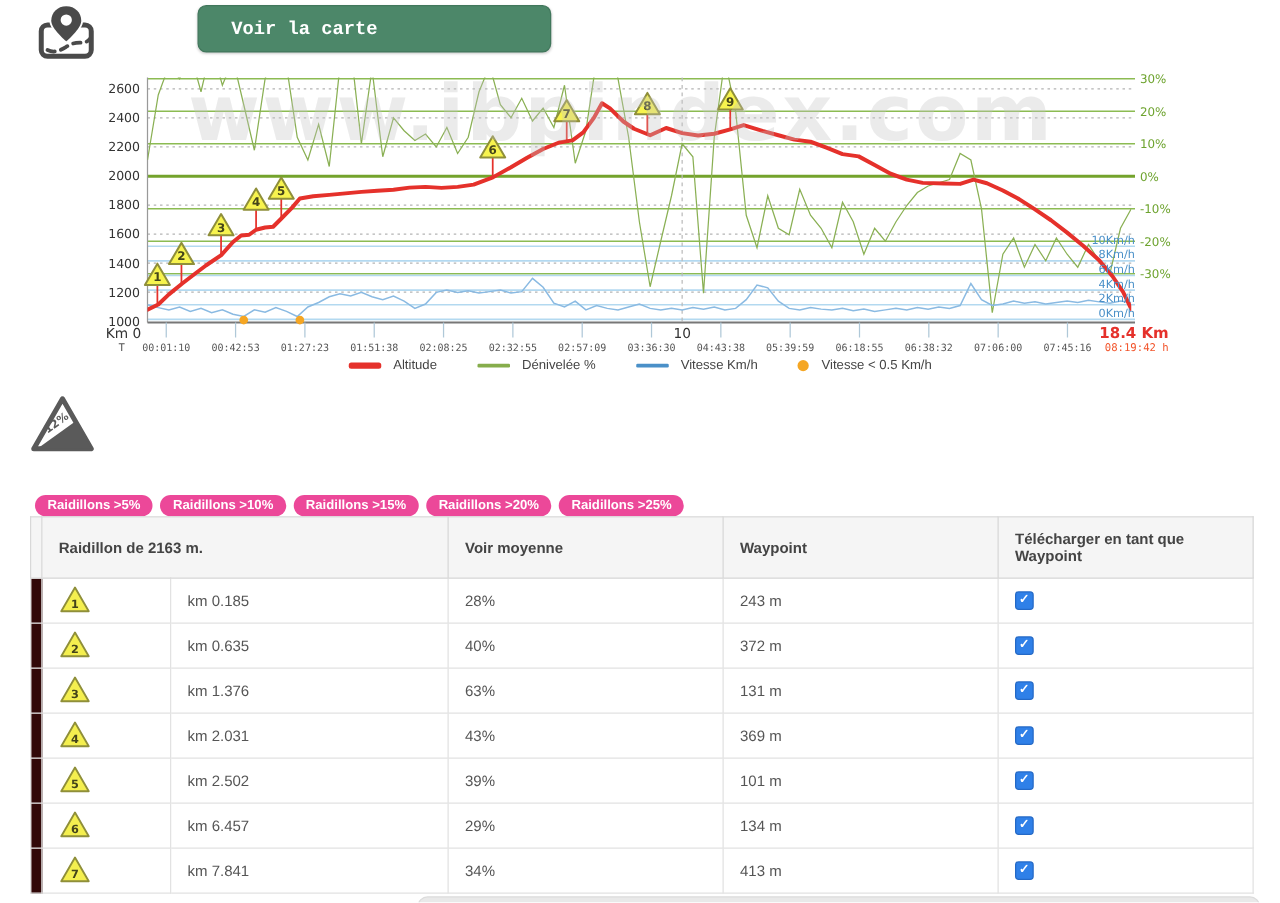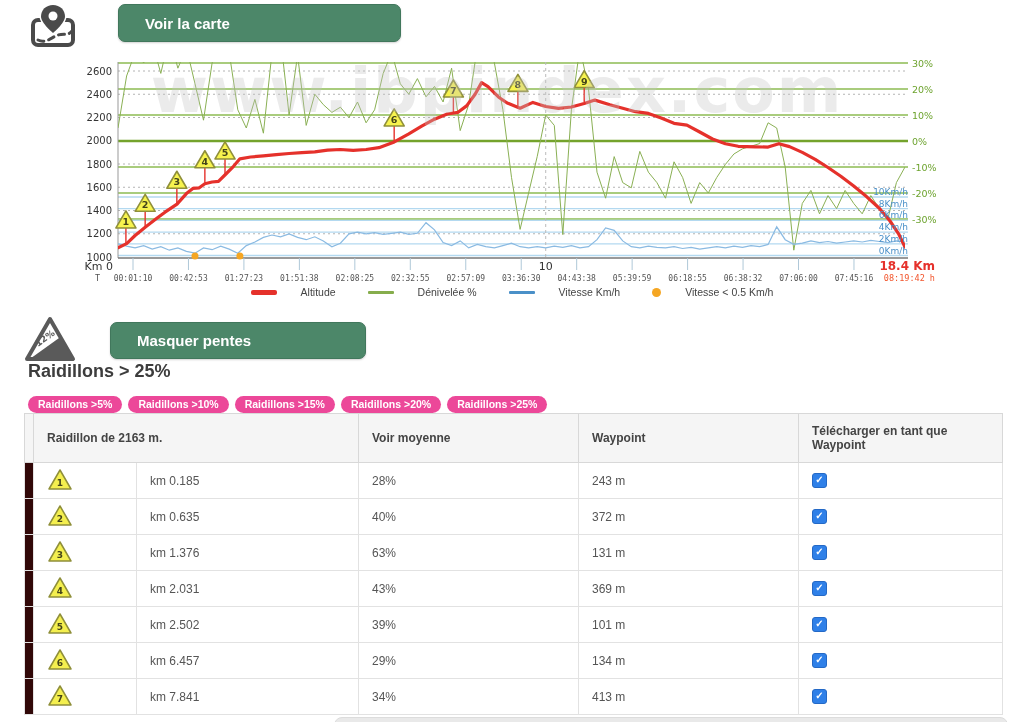--- a/index.html
+++ b/index.html
@@ -1,21 +1,21 @@
 <!DOCTYPE html>
 <html><head>
 <meta charset="utf-8">
 <style>
   html,body{margin:0;padding:0;background:#fff;}
   .page{position:relative;width:1024px;height:722px;background:#fff;overflow:hidden;
         font-family:"Liberation Sans",sans-serif;}
   
   .btn{position:absolute;background:#4c8769;color:#fff;font-weight:bold;font-size:15px;
        border:1px solid #41775c;border-radius:7px;text-align:left;padding:0 0 0 26px;
-       cursor:pointer;box-shadow:0 1px 2px rgba(0,0,0,.18);font-family:Liberation Sans, sans-serif;}
+       cursor:pointer;box-shadow:0 1px 2px rgba(0,0,0,.18);font-family:Liberation Mono, monospace;margin-left:40px;}
   .btn-voir{left:118px;top:4px;width:283px;height:38px;}
   .btn-masquer{left:110px;top:322px;width:256px;height:37px;}
   .icon-box{position:absolute;}
   .map-icon{left:28px;top:3px;}
   .slope-icon{left:23px;top:314px;}
   
   #chart-svg{position:absolute;left:0;top:0;}
   svg text{font-family:"DejaVu Sans",sans-serif;}
   .axlab{font-size:10px;fill:#333;}
   .pctlab{font-size:9.5px;fill:#6da32e;}
@@ -23,21 +23,21 @@
   .timelab{font-size:8px;font-family:"DejaVu Sans Mono",monospace;fill:#555;}
   .tlab{font-size:8.5px;font-family:"DejaVu Sans Mono",monospace;fill:#555;}
   .kmlab{font-size:11px;fill:#333;}
   .totkm{font-size:12px;font-weight:bold;fill:#e5312b;}
   .tottime{font-size:8.5px;font-family:"DejaVu Sans Mono",monospace;fill:#f2552c;}
   .wm{font-size:62px;font-weight:bold;fill:#c4c4c4;opacity:.33;letter-spacing:2px;}
   .mnum{font-size:9.5px;font-weight:bold;fill:#44441a;}
   
   #legend{position:absolute;left:0;top:286px;width:1024px;display:flex;justify-content:center;
           align-items:center;gap:32px;font-size:10.5px;color:#444;}
-  .legend-item{display:flex;align-items:center;gap:24px;}
+  .legend-item{display:flex;align-items:center;gap:10px;}
   .sw-line{display:inline-block;width:26px;height:3px;border-radius:1px;}
   .sw-thick{display:inline-block;width:26px;height:5px;border-radius:2px;}
   .sw-dot{display:inline-block;width:9px;height:9px;border-radius:50%;}
   
   .section-title{position:absolute;left:28px;top:361px;font-size:18px;font-weight:bold;color:#3d3d3d;}
   #pills{position:absolute;left:28px;top:396px;display:flex;gap:6px;}
   .pill{background:#ec4899;color:#fff;font-weight:bold;font-size:10.5px;border:none;
         border-radius:9px;height:17px;line-height:17px;padding:0 10px;cursor:pointer;
         font-family:"Liberation Sans",sans-serif;}
   
@@ -243,23 +243,21 @@
           <clipPath id="triclip">
             <path d="M27 5 L50 45 L4 45 Z"></path>
           </clipPath>
         </defs>
       <path d="M27 5 L50 45 L4 45 Z" fill="#fff" stroke="#5a5a5a" stroke-width="4" stroke-linejoin="round"></path>
       <polygon points="4,47 50,47 50,14" fill="#5a5a5a" clip-path="url(#triclip)"></polygon>
       <text x="15" y="33" transform="rotate(-36 15 33)" font-size="9" font-weight="bold" fill="#5a5a5a" font-family="Liberation Sans, sans-serif">12%</text>
     </svg>
   </div>
 
-  <button class="btn btn-masquer">Masquer pentes</button>
-
-  <div class="section-title">Raidillons &gt; 25%</div>
+
 
   <div id="pills">
       <button class="pill">Raidillons &gt;5%</button>
       <button class="pill">Raidillons &gt;10%</button>
       <button class="pill">Raidillons &gt;15%</button>
       <button class="pill">Raidillons &gt;20%</button>
       <button class="pill">Raidillons &gt;25%</button>
     </div>
 
   <table class="raid">

